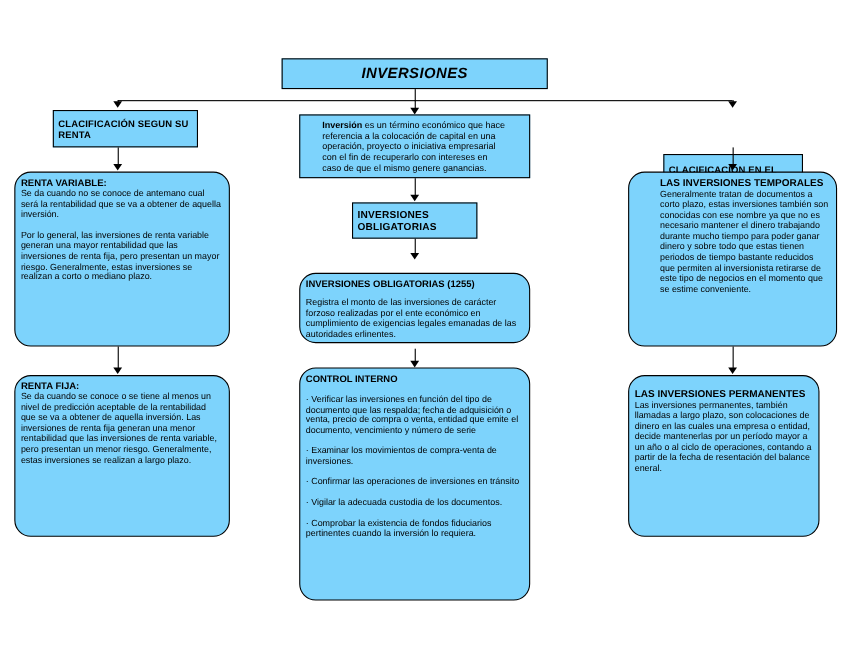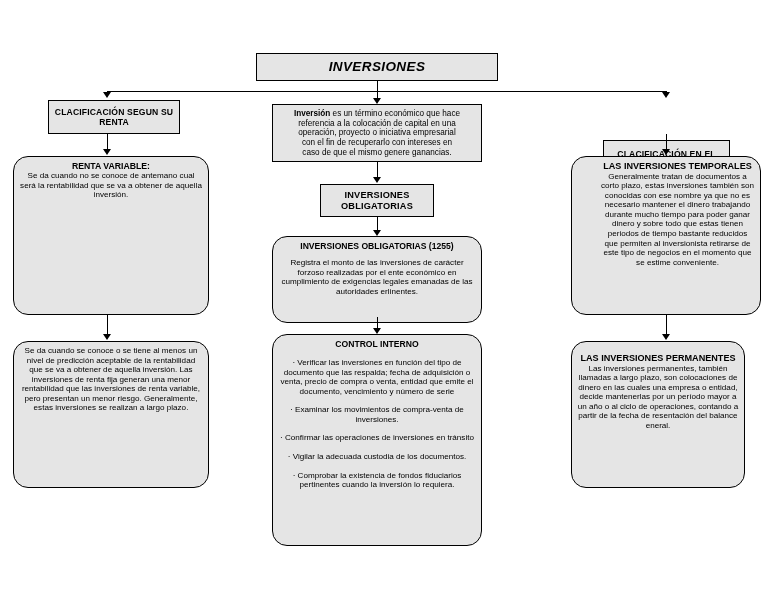--- a/index.html
+++ b/index.html
@@ -15,23 +15,22 @@
   #canvas {
     position: relative;
     width: 768px;
     height: 594px;
     background: #ffffff;
     overflow: hidden;
   }
   .box {
     position: absolute;
     border: 1.5px solid #000000;
-    background: #e5e5e5;
+    background: #7dd3fc;
     box-sizing: border-box;
-    text-align: center;
     line-height: 1.18;
   }
   .box-pad {
     padding: 4px 5px;
     border-radius: 15px;
   }
   .title-box {
     font-style: italic;
     font-weight: bold;
     font-size: 13.5px;
@@ -140,44 +139,46 @@
     <span>CLACIFICACIÓN SEGUN SU RENTA</span>
   </div>
 
   <div class="vline" style="left:107px; top:134px; height:16px;"></div>
   <div class="arrow" style="left:103px; top:149px;"></div>
 
   <div class="box body-box box-pad" style="left:13px; top:156px; width:196px; height:159px;">
     <span class="bhead" style="font-size:8.7px;">RENTA VARIABLE:</span>
     <span class="para">Se da cuando no se conoce de antemano cual será la rentabilidad que se va a obtener de aquella inversión.</span>
     <span class="gap"></span>
+    <span class="para">Por lo general, las inversiones de renta variable generan una mayor rentabilidad que las inversiones de renta fija, pero presentan un mayor riesgo. Generalmente, estas inversiones se realizan a corto o mediano plazo.</span>
   </div>
 
   <div class="vline" style="left:107px; top:315px; height:20px;"></div>
   <div class="arrow" style="left:103px; top:334px;"></div>
 
   <div class="box body-box box-pad" style="left:13px; top:341px; width:196px; height:147px;">
+    <span class="bhead" style="font-size:8.7px;">RENTA FIJA:</span>
     <span class="para">Se da cuando se conoce o se tiene al menos un nivel de predicción aceptable de la rentabilidad que se va a obtener de aquella inversión. Las inversiones de renta fija generan una menor rentabilidad que las inversiones de renta variable, pero presentan un menor riesgo. Generalmente, estas inversiones se realizan a largo plazo.</span>
   </div>
 
   <div class="box desc-box" style="left:272px; top:104px; width:210px; height:58px;">
     <span><span class="inline-bold">Inversión</span><span> es un término económico que hace referencia a la colocación de capital en una operación, proyecto o iniciativa empresarial con el fin de recuperarlo con intereses en caso de que el mismo genere ganancias.</span></span>
   </div>
 
   <div class="vline" style="left:377px; top:162px; height:16px;"></div>
   <div class="arrow" style="left:373px; top:177px;"></div>
 
   <div class="box mid-box" style="left:320px; top:184px; width:114px; height:33px;">
     <span>INVERSIONES OBLIGATORIAS</span>
   </div>
 
   <div class="vline" style="left:377px; top:217px; height:14px;"></div>
   <div class="arrow" style="left:373px; top:230px;"></div>
 
-  <div class="box body-box box-pad" style="left:272px; top:236px; width:210px; height:87px;">
+  <div class="box body-box box-pad" style="left:272px; top:248px; width:210px; height:64px;">
     <span class="bhead-md">INVERSIONES OBLIGATORIAS (1255)</span>
     <span class="gap-sm"></span>
     <span class="para">Registra el monto de las inversiones de carácter forzoso realizadas por el ente económico en cumplimiento de exigencias legales emanadas de las autoridades erlinentes.</span>
   </div>
 
   <div class="vline" style="left:377px; top:317px; height:12px;"></div>
   <div class="arrow" style="left:373px; top:328px;"></div>
 
   <div class="box body-box box-pad" style="left:272px; top:334px; width:210px; height:212px;">
     <span class="bhead-md">CONTROL INTERNO</span>

